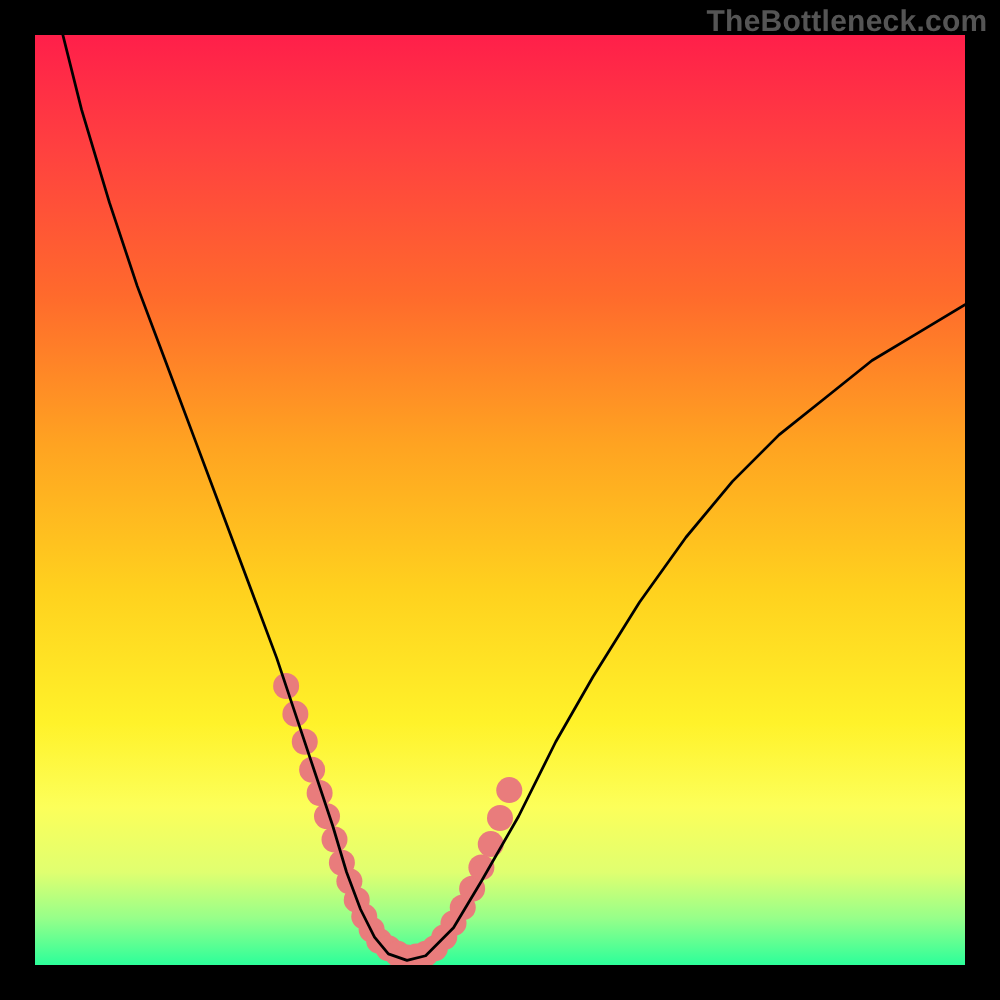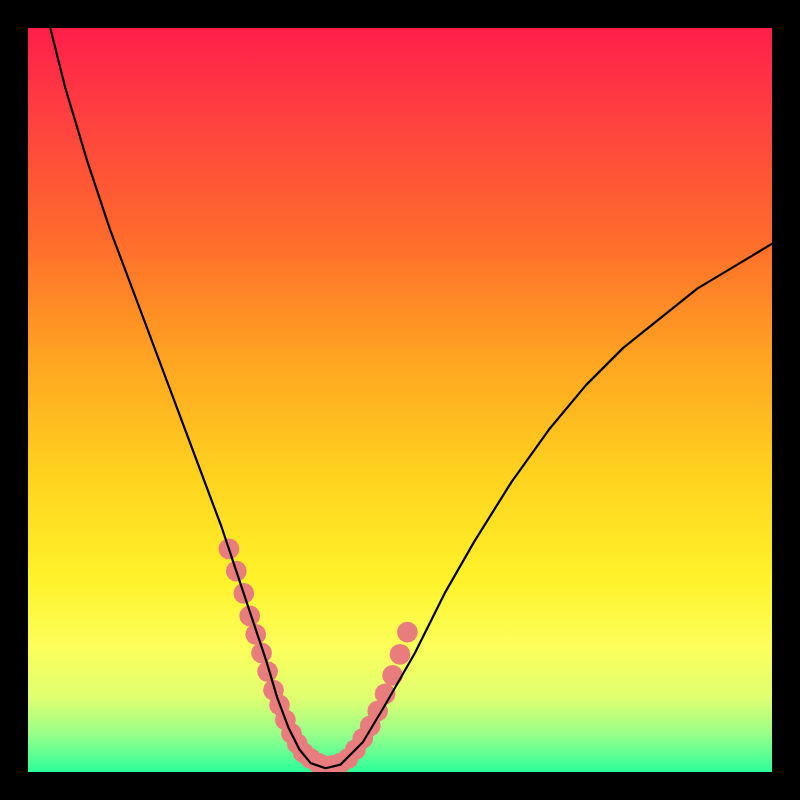--- a/index.html
+++ b/index.html
@@ -51,20 +51,21 @@
     top: 0;
     left: 0;
     width: 744px;
     height: 744px;
   }
 </style>
 </head>
 <body>
 
 <div class="frame">
+  <div class="watermark">TheBottleneck.com</div>
 
   <div class="plot-area">
     <svg class="curve" viewBox="0 0 744 744">
       <g id="marker-group">
           <circle cx="200.9" cy="520.8" r="10.4" fill="#e97c7c"></circle>
           <circle cx="208.3" cy="543.1" r="10.4" fill="#e97c7c"></circle>
           <circle cx="215.8" cy="565.4" r="10.4" fill="#e97c7c"></circle>
           <circle cx="221.7" cy="587.8" r="10.4" fill="#e97c7c"></circle>
           <circle cx="227.7" cy="606.4" r="10.4" fill="#e97c7c"></circle>
           <circle cx="233.6" cy="625.0" r="10.4" fill="#e97c7c"></circle>

